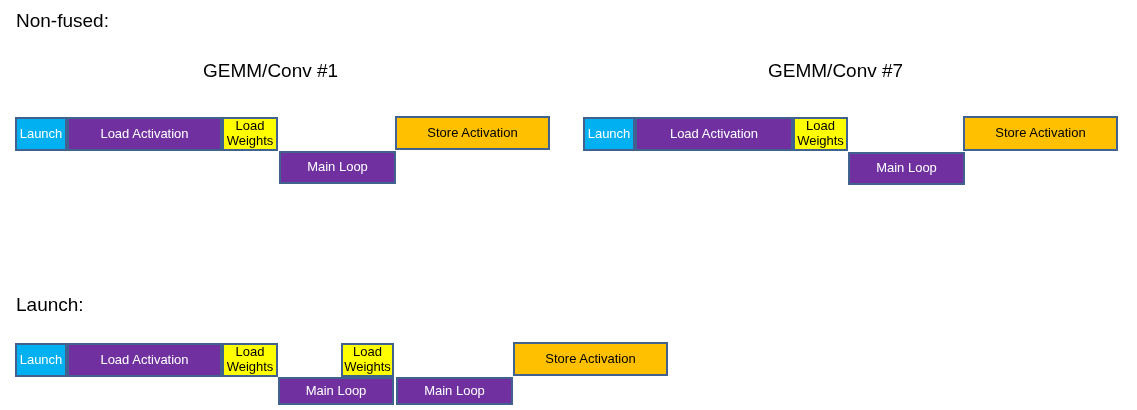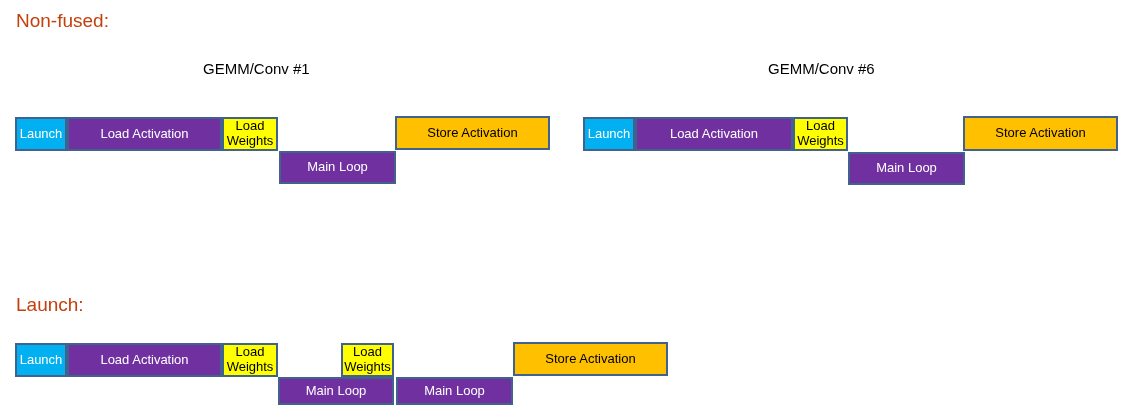--- a/index.html
+++ b/index.html
@@ -11,26 +11,26 @@
   #canvas {
     position: relative;
     width: 1137px;
     height: 410px;
     background: #ffffff;
     overflow: hidden;
   }
   .section-label {
     position: absolute;
     font-size: 19px;
-    color: #c2410c;
+    color: #000000;
     white-space: nowrap;
   }
   .row-title {
     position: absolute;
-    font-size: 15px;
+    font-size: 19px;
     color: #000000;
     white-space: nowrap;
   }
   .block {
     position: absolute;
     box-sizing: border-box;
     border: 2px solid #41618e;
     display: flex;
     align-items: center;
     justify-content: center;
@@ -43,21 +43,21 @@
 </style>
 </head>
 <body>
 
 <div id="canvas">
 
   <div class="section-label" style="left:16px; top:10px;">Non-fused:</div>
 
   <div class="row-title" style="left:203px; top:60px;">GEMM/Conv #1</div>
 
-  <div class="row-title" style="left:768px; top:60px;">GEMM/Conv #6</div>
+  <div class="row-title" style="left:768px; top:60px;">GEMM/Conv #7</div>
 
   <div class="section-label" style="left:16px; top:294px;">Launch:</div>
 
   <div>
       <div class="block" style="left: 15px; top: 117px; width: 52px; height: 34px; background: rgb(0, 176, 240); color: rgb(255, 255, 255); border-color: rgb(65, 97, 142);">Launch</div>
       <div class="block" style="left: 67px; top: 117px; width: 155px; height: 34px; background: rgb(112, 48, 160); color: rgb(255, 255, 255); border-color: rgb(65, 97, 142);">Load Activation</div>
       <div class="block" style="left: 222px; top: 117px; width: 56px; height: 34px; background: rgb(255, 255, 0); color: rgb(0, 0, 0); border-color: rgb(65, 97, 142);">Load Weights</div>
       <div class="block" style="left: 279px; top: 151px; width: 117px; height: 33px; background: rgb(112, 48, 160); color: rgb(255, 255, 255); border-color: rgb(65, 97, 142);">Main Loop</div>
       <div class="block" style="left: 395px; top: 116px; width: 155px; height: 34px; background: rgb(255, 192, 0); color: rgb(0, 0, 0); border-color: rgb(65, 97, 142);">Store Activation</div>
       <div class="block" style="left: 583px; top: 117px; width: 52px; height: 34px; background: rgb(0, 176, 240); color: rgb(255, 255, 255); border-color: rgb(65, 97, 142);">Launch</div>

